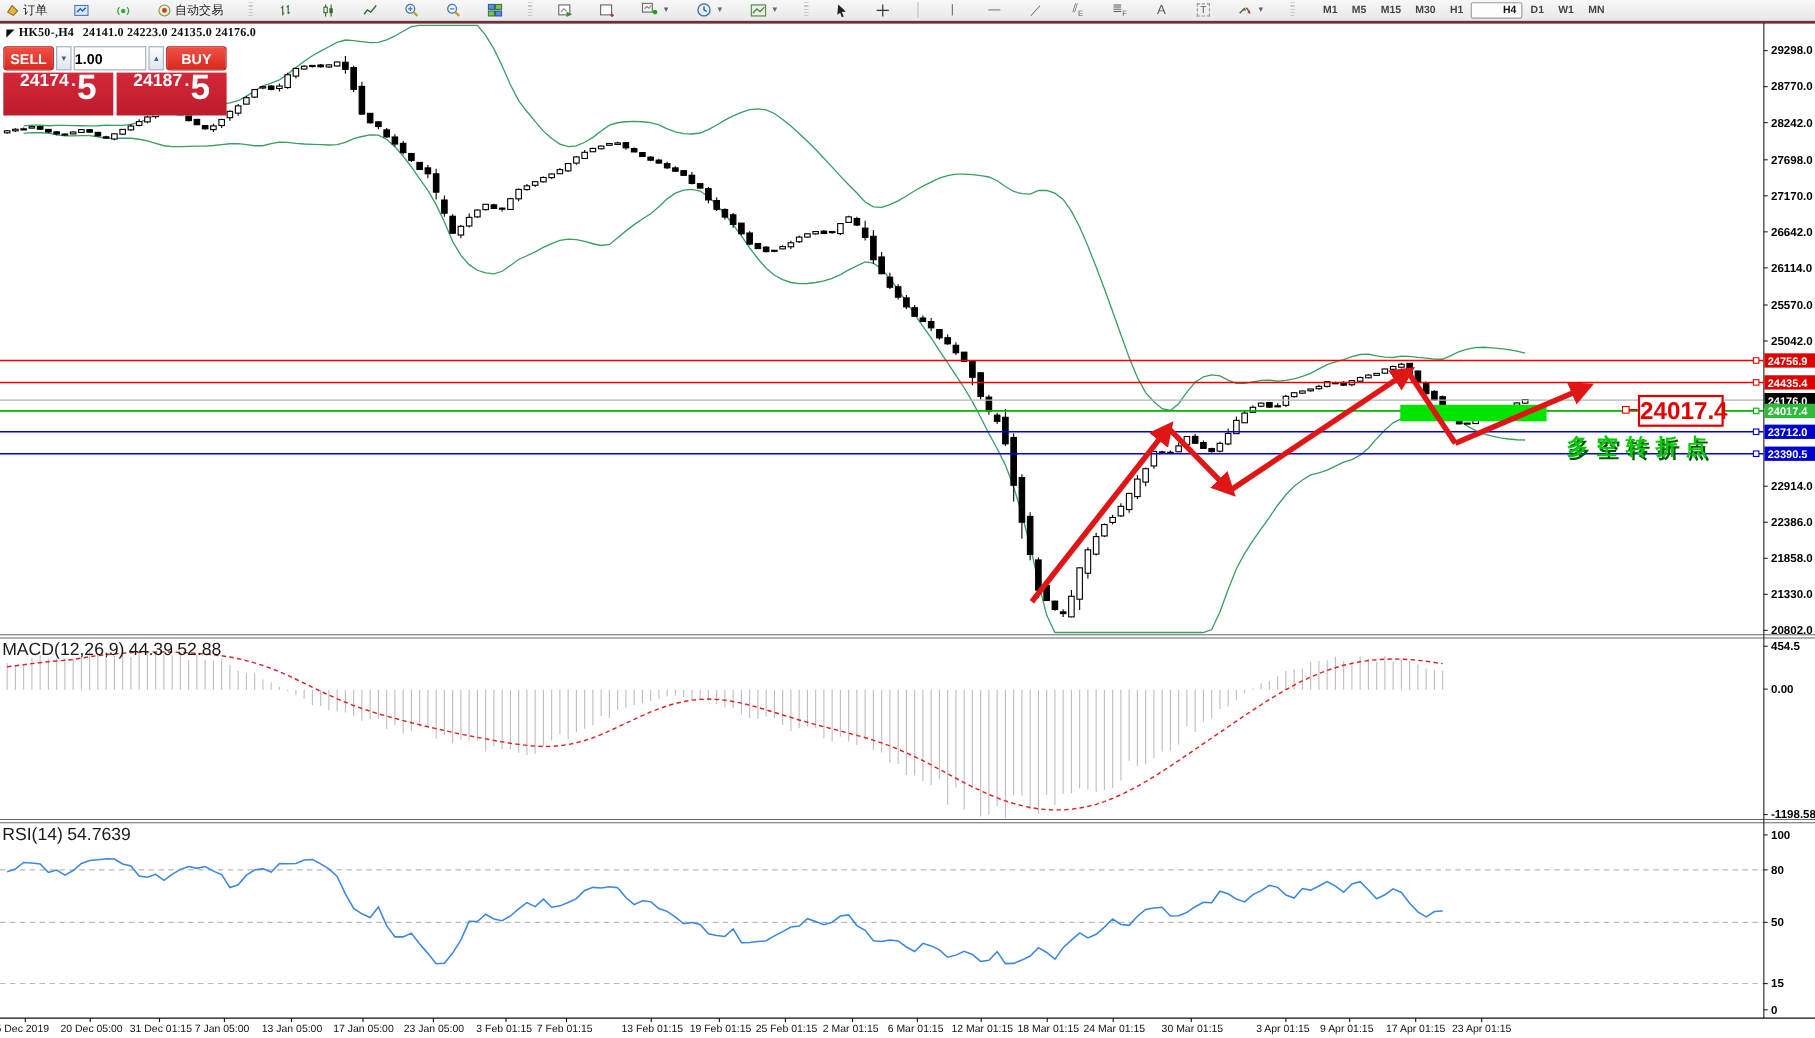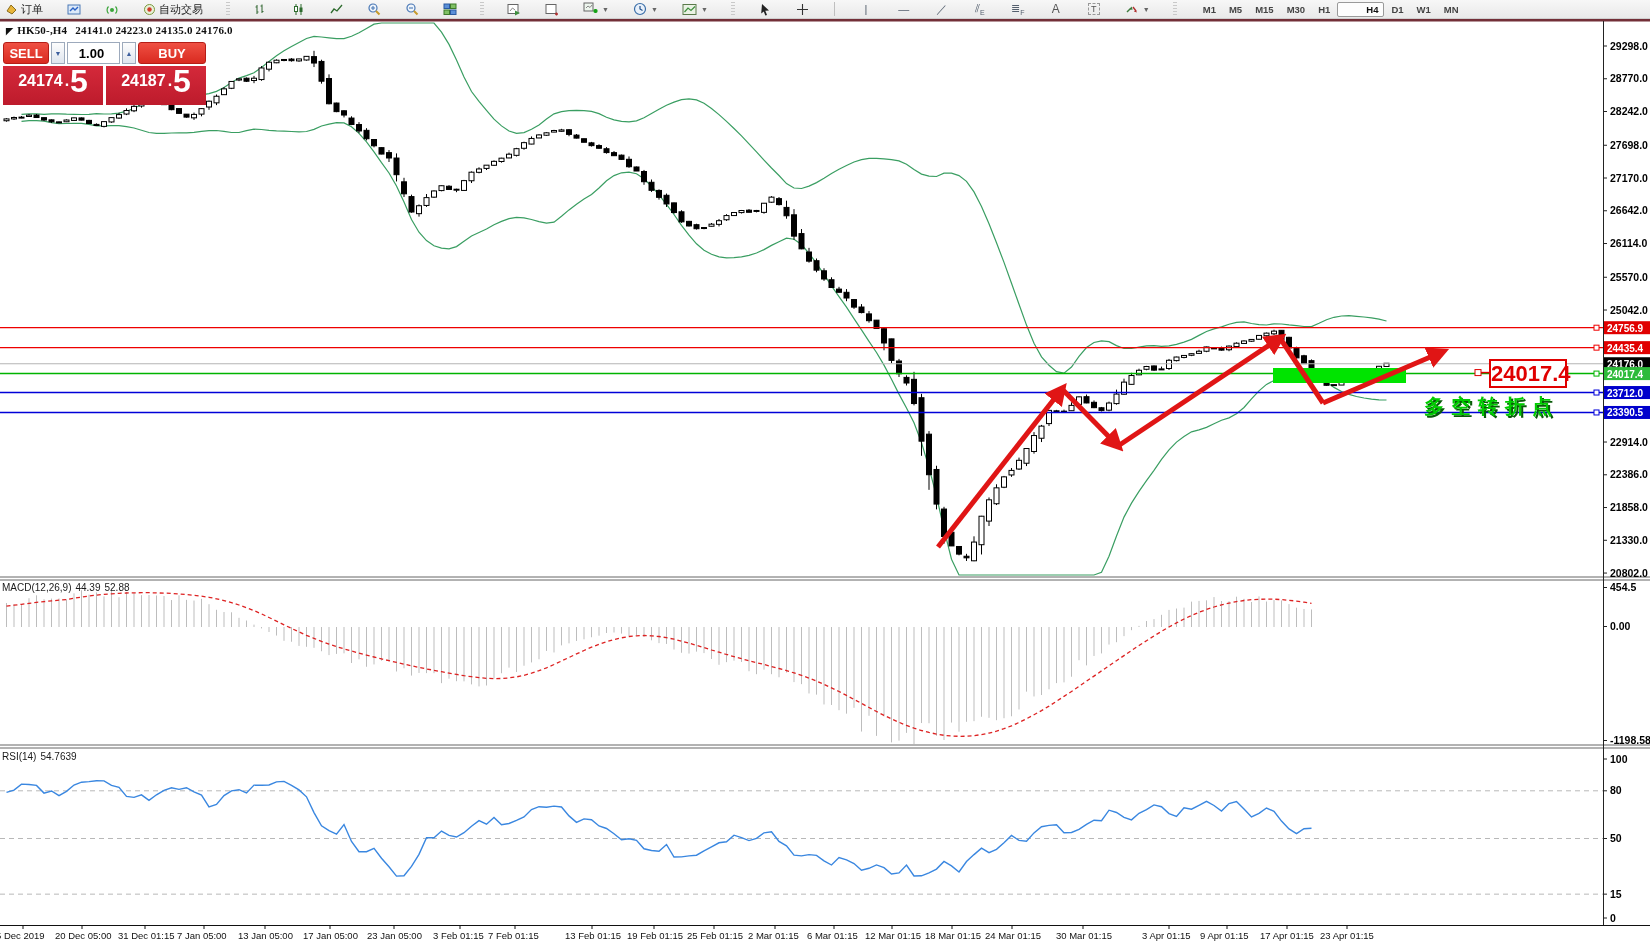--- a/index.html
+++ b/index.html
@@ -29,30 +29,30 @@
   #chart-title .ohlc { margin-left:8px; }
 
   #trade-panel { position:absolute; left:3px; top:42px; width:203px; z-index:4; background:#fff;border-radius:15px; }
   #tp-row1 { display:flex; height:22px; gap:2px; }
   .tp-btn { color:#fff; font-size:13px; font-weight:600; display:flex; align-items:center;
     justify-content:center; border-radius:3px;
     background:linear-gradient(#ef5043,#d92a20); border:1px solid #b51d17; }
   #sell-btn { width:46px; } #buy-btn { flex:1; }
   .spin { width:14px; background:linear-gradient(#fdfdfd,#dfe5ee); border:1px solid #9daabc;
     display:flex; align-items:center; justify-content:center; font-size:7px; color:#3d5f9e; }
-  #vol-input { width:53px; border:1px solid #9daabc; font-size:13px; font-weight:700;
-    text-align:center; padding-right:4px; color:#000; font-family:"Liberation Sans",sans-serif; }
+  #vol-input { width:66px; border:1px solid #9daabc; font-size:13px; font-weight:700;
+    text-align:left; padding-right:4px; color:#000; font-family:"Liberation Sans",sans-serif; }
   #tp-row2 { display:flex; height:39px; gap:3px; margin-top:2px; }
   .px-box { flex:1; background:linear-gradient(#d4293a,#bd1b2c); color:#fff;
-    display:flex; align-items:center; justify-content:center; padding-bottom:7px; }
+    display:flex; align-items:flex-start; justify-content:center; padding-bottom:7px; }
   .px-int { font-size:16px; font-weight:700; line-height:1; margin-bottom:3px; }
   .px-dot { font-size:16px; font-weight:700; line-height:1; margin:0 1px 3px 2px; }
   .px-big { font-size:32px; font-weight:700; line-height:0.85; }
 
-  .pane-label { position:absolute; z-index:3; font-size:10px; color:#1a1a1a; left:2px; }
+  .pane-label { position:absolute; z-index:3; font-size:16px; color:#1a1a1a; left:2px; }
   #macd-label { top:582px; } #rsi-label { top:751px; }
   .pane-label span { margin-right:4px; }
 
   #callout-box { position:absolute; z-index:3; border:2px solid #e00000; background:#fff;
     color:#e00000; font-size:22px; font-weight:700; line-height:25px; text-align:center; }
   #cn-note { position:absolute; z-index:3; font-size:20px; font-weight:700; color:#00cc00;
     letter-spacing:7px; white-space:nowrap; text-shadow:2px 2px 0 #0a5a0a; }
 
   svg text { font-family:"Liberation Sans", sans-serif; }
   .axis-num { font-size:10.5px; font-weight:600; fill:#000; }

